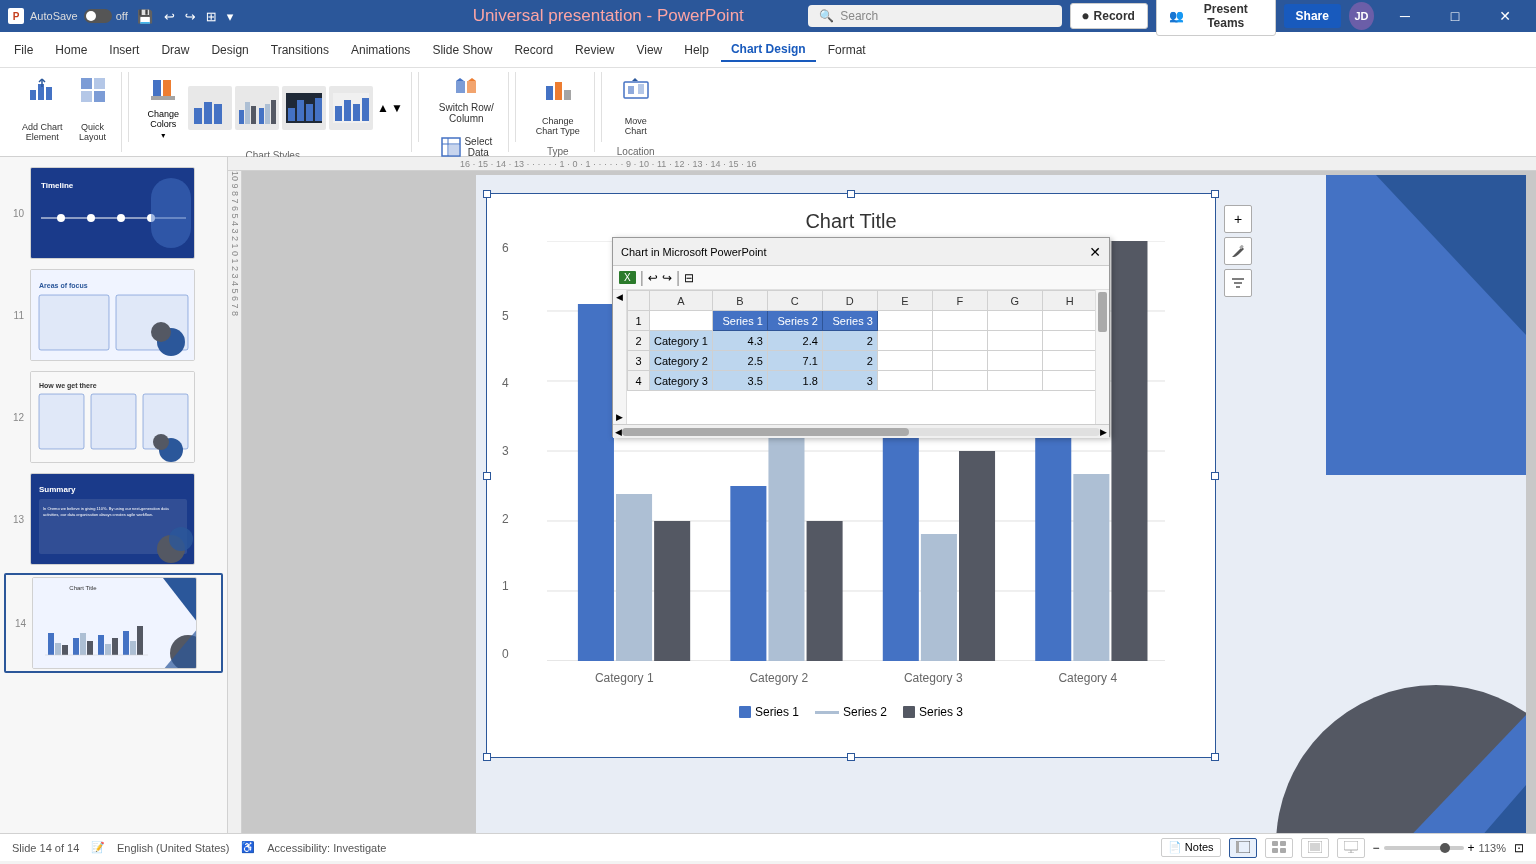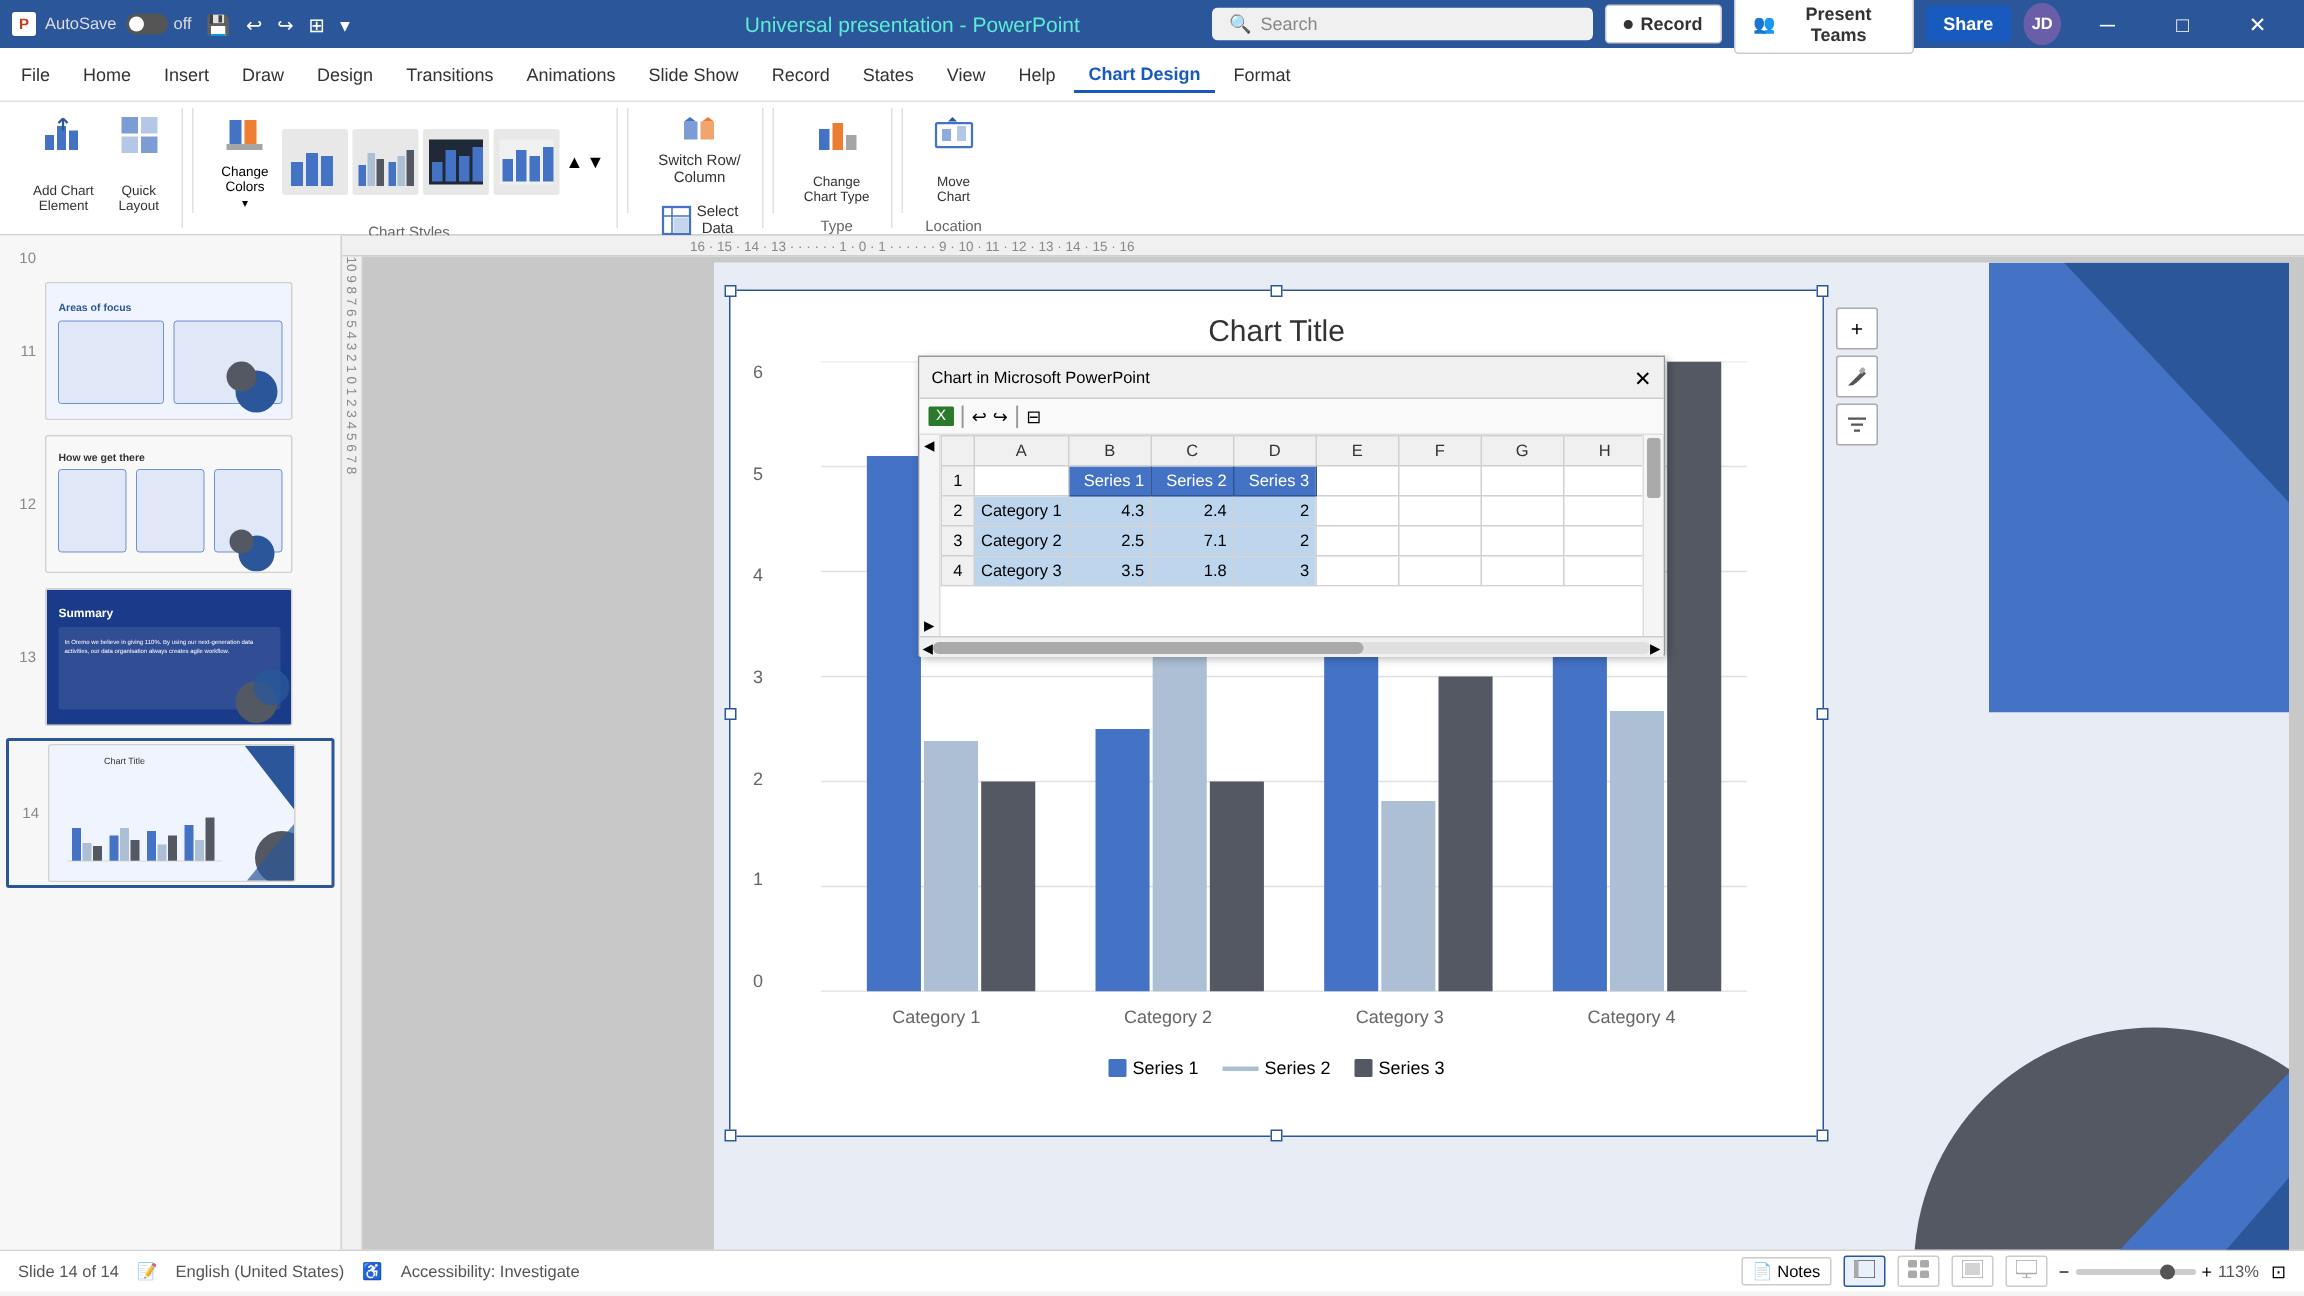--- a/index.html
+++ b/index.html
@@ -8,21 +8,21 @@
     
     .title-bar {
       height: 32px;
       background: #2b579a;
       display: flex;
       align-items: center;
       padding: 0 8px;
       color: white;
     }
     .title-bar-left { display: flex; align-items: center; gap: 6px; flex: 1; }
-    .title-bar-center { flex: 1; text-align: center; font-size: 14px; color: #5eead4; }
+    .title-bar-center { flex: 1; text-align: center; font-size: 17px; color: #fca5a5; }
     .title-bar-right { display: flex; align-items: center; gap: 8px; flex: 1; justify-content: flex-end; }
     .title-app-icon { width: 16px; height: 16px; background: #fff; border-radius: 2px; display: flex; align-items: center; justify-content: center; }
     .title-app-icon span { color: #c43e1c; font-weight: bold; font-size: 10px; }
     .autosave-label { font-size: 11px; color: #ddd; }
     .autosave-toggle { display: flex; align-items: center; gap: 4px; }
     .toggle-pill { width: 28px; height: 14px; background: #555; border-radius: 7px; position: relative; cursor: pointer; }
     .toggle-pill::after { content: ''; position: absolute; width: 10px; height: 10px; background: #fff; border-radius: 50%; top: 2px; left: 2px; }
     .title-buttons { display: flex; gap: 4px; }
     .title-btn { width: 46px; height: 32px; display: flex; align-items: center; justify-content: center; cursor: pointer; color: white; font-size: 14px; }
     .user-avatar { width: 28px; height: 28px; border-radius: 50%; background: #6b5ea8; display: flex; align-items: center; justify-content: center; color: white; font-size: 11px; font-weight: bold; overflow: hidden; }
@@ -165,21 +165,21 @@
   <div class="ribbon-tabs">
     <span class="ribbon-tab">File</span>
     <span class="ribbon-tab">Home</span>
     <span class="ribbon-tab">Insert</span>
     <span class="ribbon-tab">Draw</span>
     <span class="ribbon-tab">Design</span>
     <span class="ribbon-tab">Transitions</span>
     <span class="ribbon-tab">Animations</span>
     <span class="ribbon-tab">Slide Show</span>
     <span class="ribbon-tab">Record</span>
-    <span class="ribbon-tab">States</span>
+    <span class="ribbon-tab">Review</span>
     <span class="ribbon-tab">View</span>
     <span class="ribbon-tab">Help</span>
     <span class="ribbon-tab active">Chart Design</span>
     <span class="ribbon-tab">Format</span>
   </div>
 
   <div class="ribbon-content">
 
     <div class="ribbon-group">
       <div class="ribbon-group-items">
@@ -337,20 +337,32 @@
     </div>
   </div>
 </div>
 
 <div class="main-layout">
 
   <div class="slide-panel">
 
     <div class="slide-thumb">
       <span class="slide-num">10</span>
+      <div class="slide-img">
+        <svg width="165" height="92" viewBox="0 0 165 92">
+          <rect width="165" height="92" fill="#1a3a8a"></rect>
+          <text x="10" y="20" font-size="8" fill="white" font-weight="bold">Timeline</text>
+          <line x1="10" y1="50" x2="155" y2="50" stroke="white" stroke-width="1"></line>
+          <circle cx="30" cy="50" r="4" fill="white"></circle>
+          <circle cx="60" cy="50" r="4" fill="white"></circle>
+          <circle cx="90" cy="50" r="4" fill="white"></circle>
+          <circle cx="120" cy="50" r="4" fill="white"></circle>
+          <rect x="120" y="10" width="40" height="70" rx="20" fill="#4472c4" opacity="0.5"></rect>
+        </svg>
+      </div>
     </div>
 
     <div class="slide-thumb">
       <span class="slide-num">11</span>
       <div class="slide-img">
         <svg width="165" height="92" viewBox="0 0 165 92">
           <rect width="165" height="92" fill="#f0f4ff"></rect>
           <text x="8" y="18" font-size="7" fill="#2b579a" font-weight="bold">Areas of focus</text>
           <rect x="8" y="25" width="70" height="55" rx="2" fill="#e0e8f8" stroke="#4472c4" stroke-width="0.5"></rect>
           <rect x="85" y="25" width="72" height="55" rx="2" fill="#e0e8f8" stroke="#4472c4" stroke-width="0.5"></rect>

